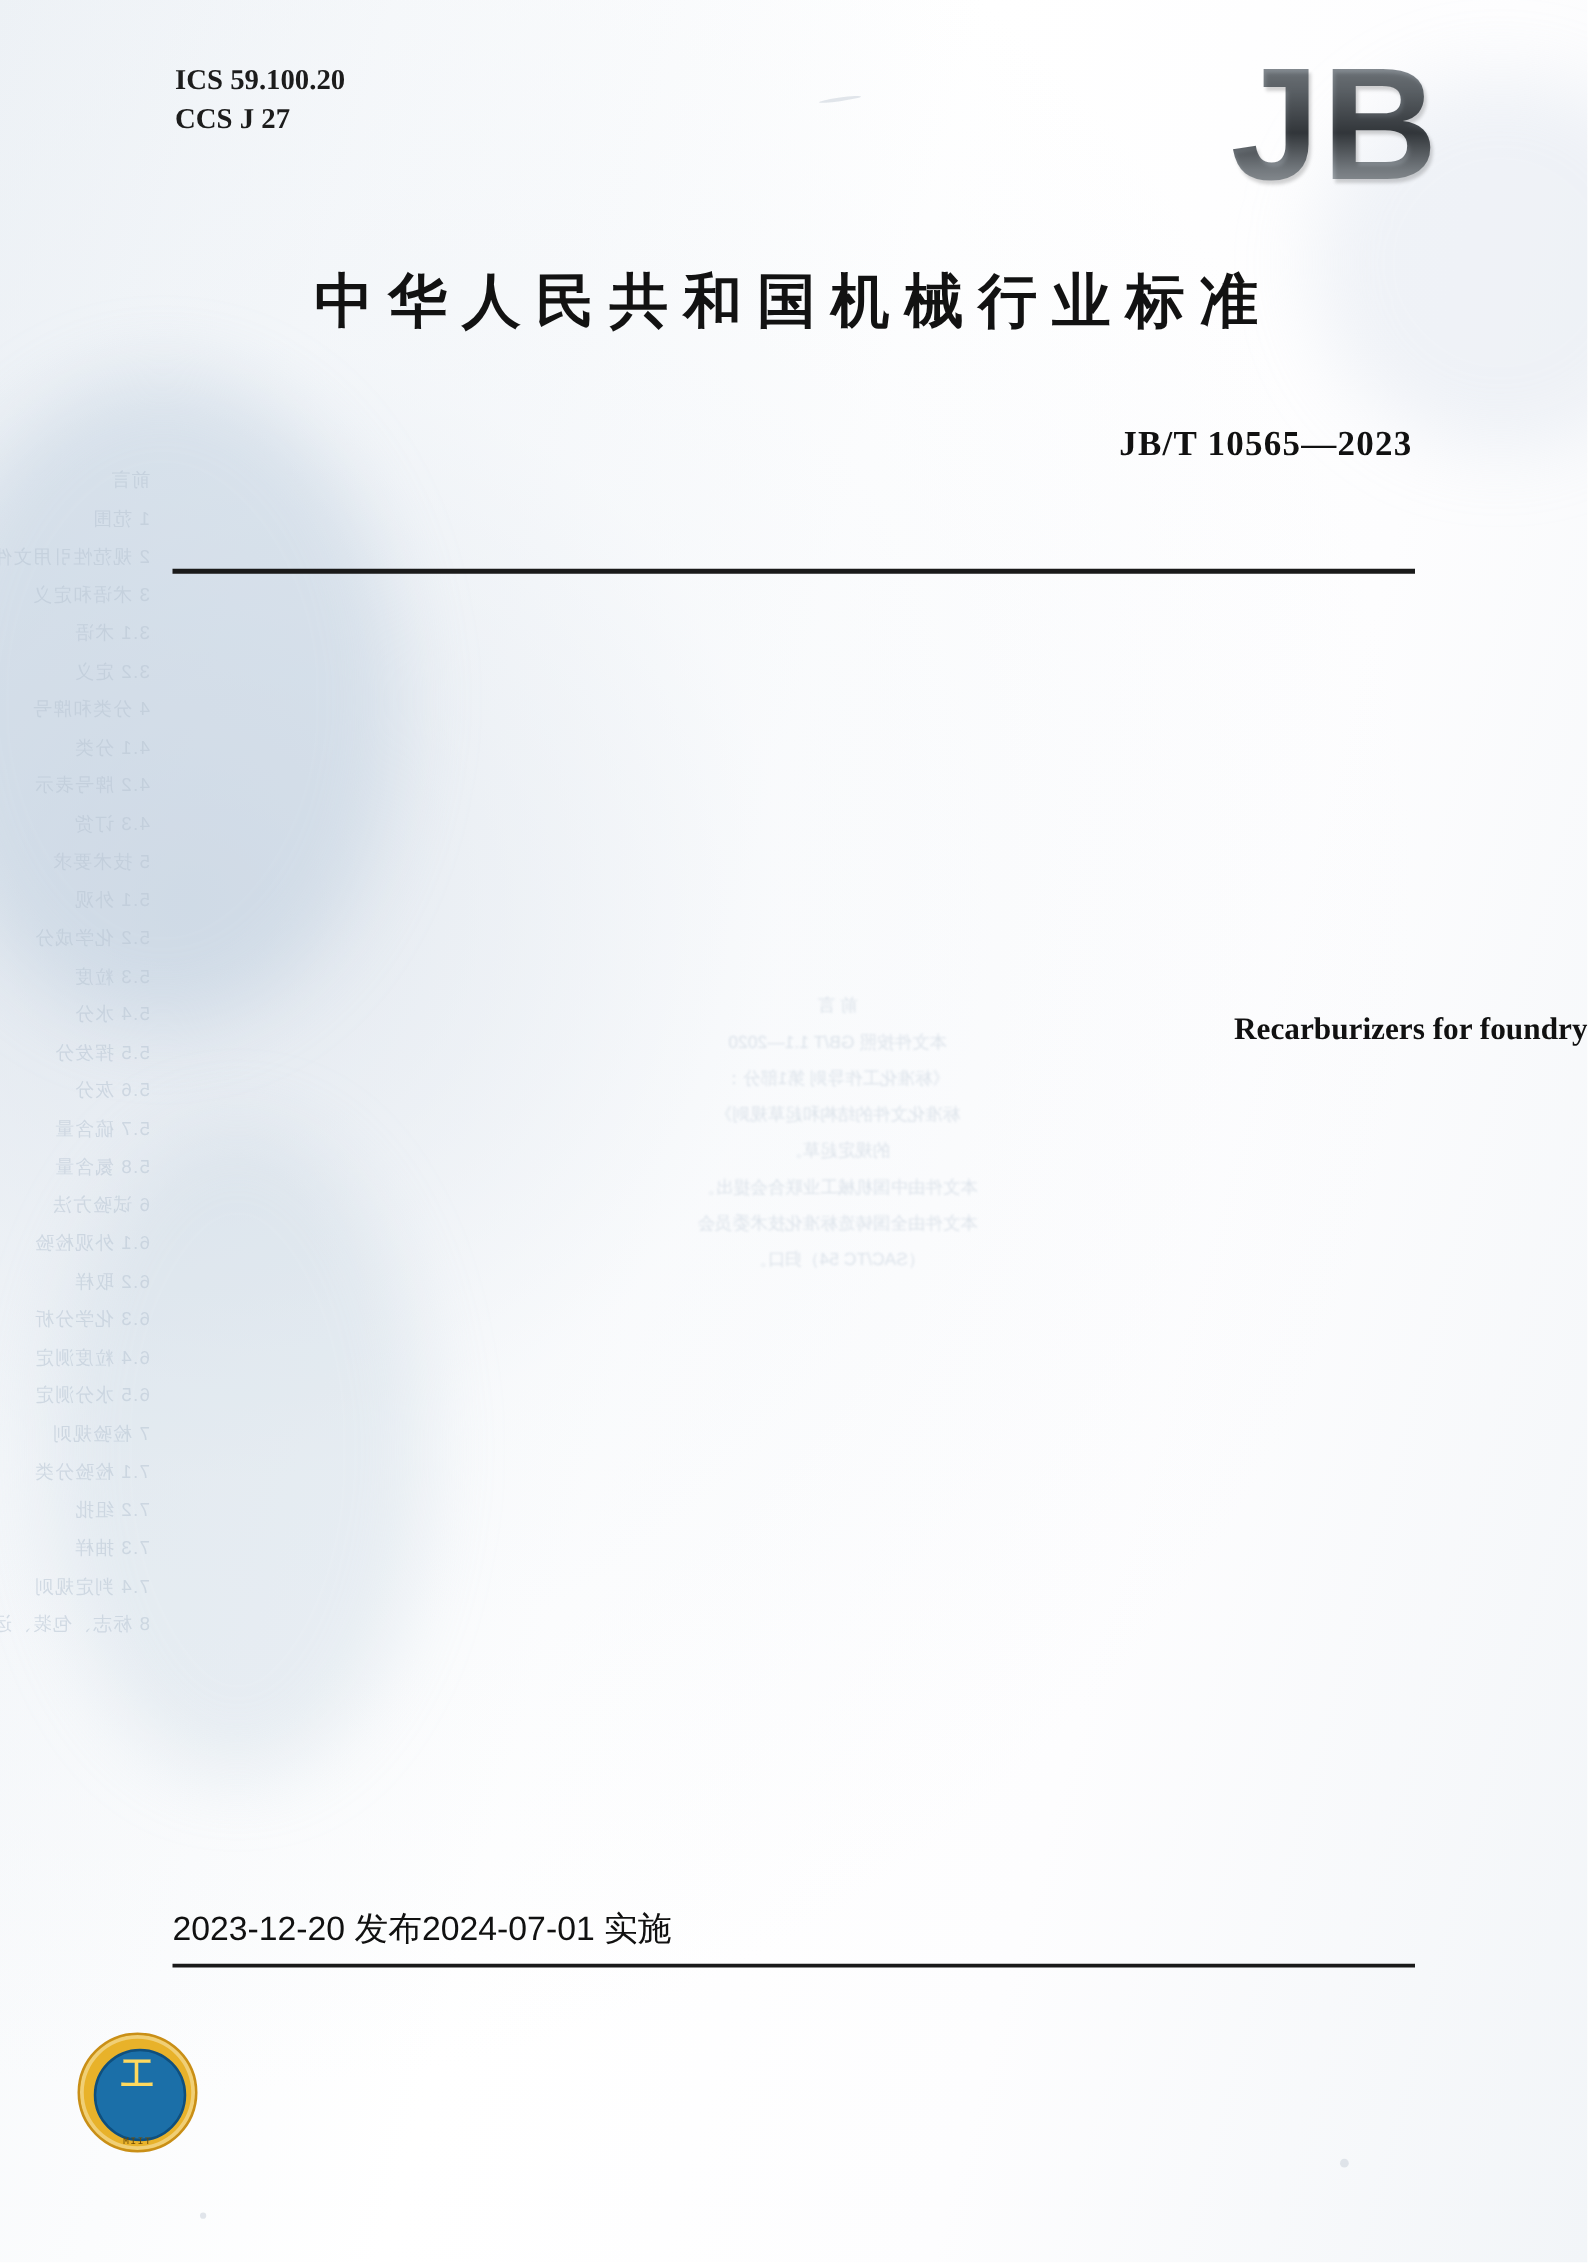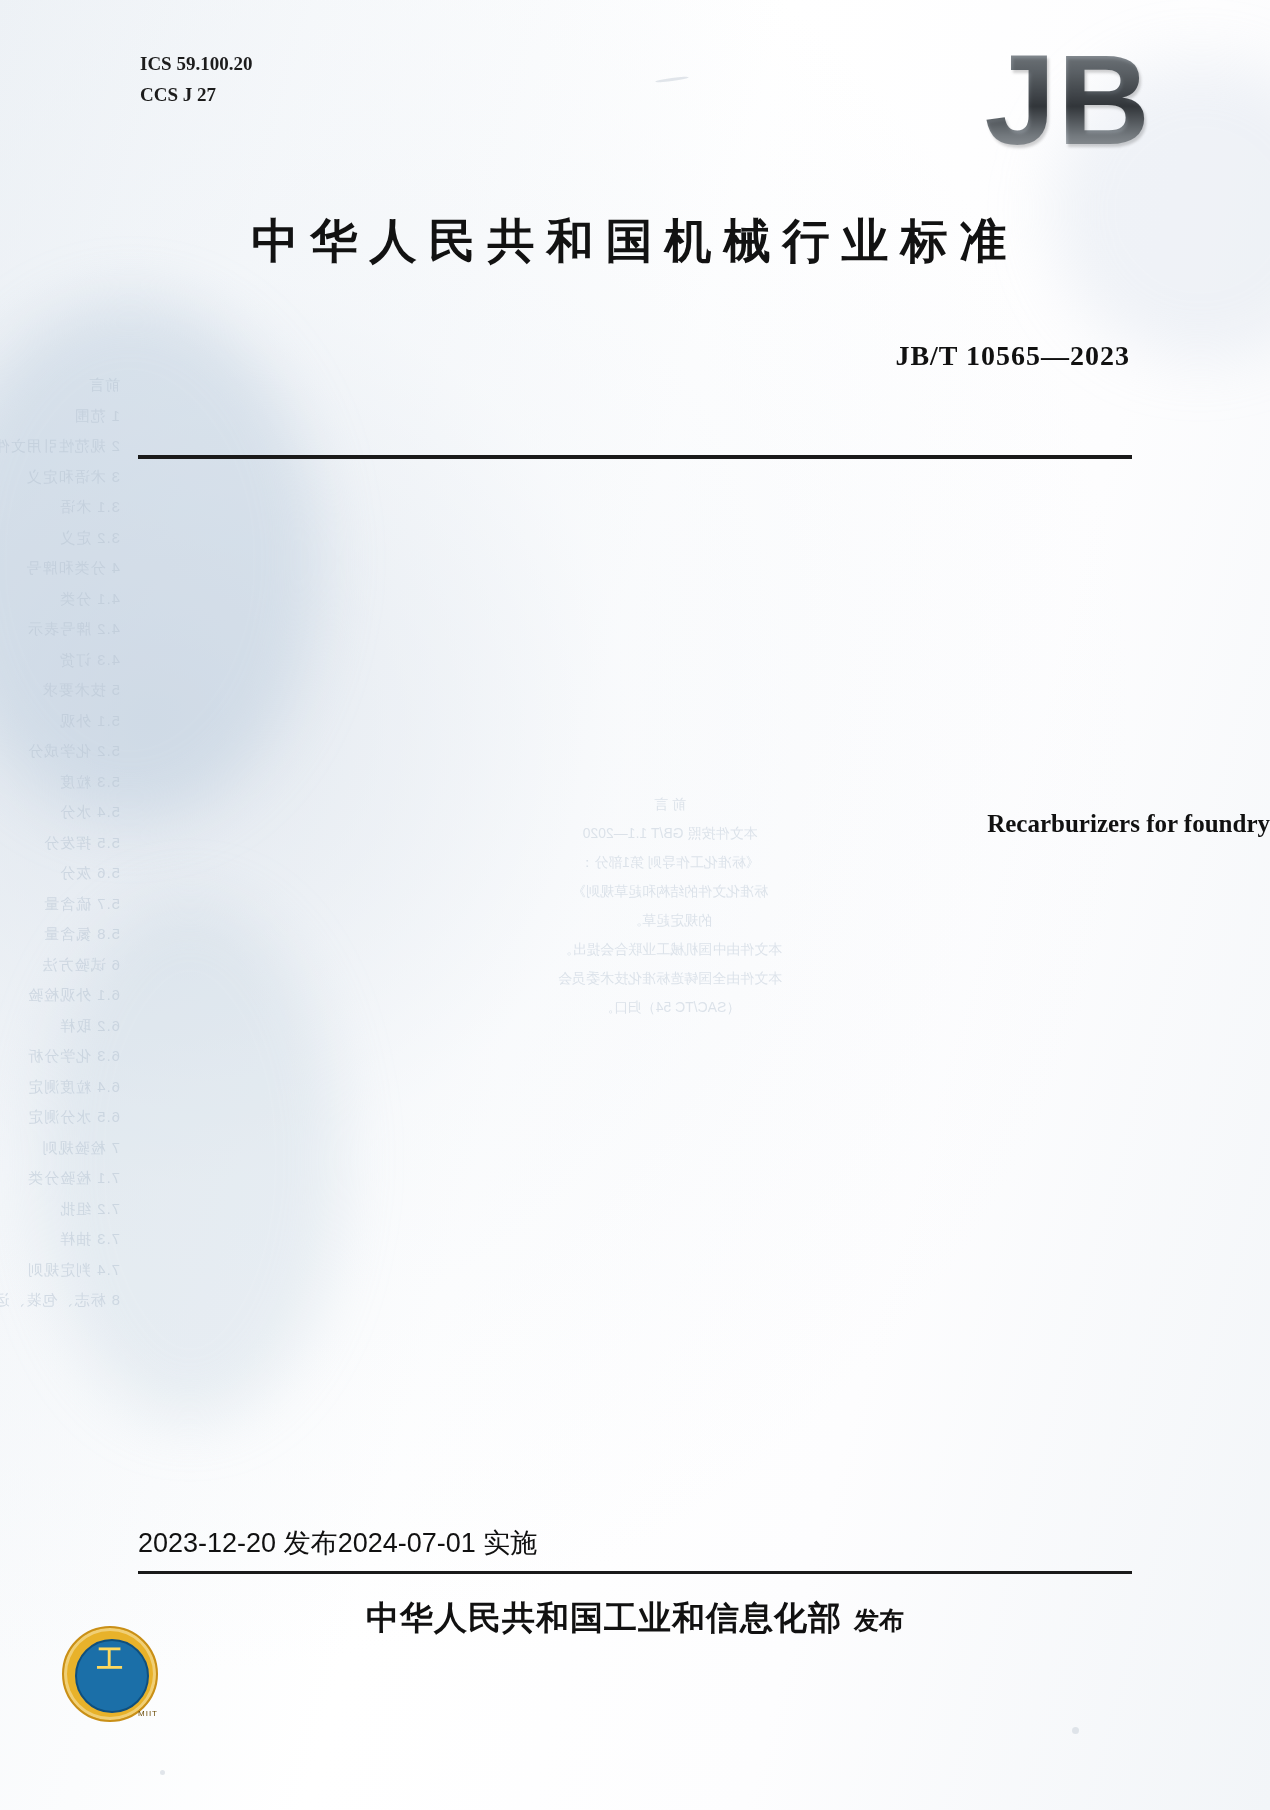--- a/index.html
+++ b/index.html
@@ -60,21 +60,21 @@
     pointer-events: none;
   }
 
   
   .codes {
     position: absolute;
     left: 140px;
     top: 48px;
     font-family: "Liberation Serif", serif;
     font-weight: bold;
-    font-size: 19px;
+    font-size: 23px;
     line-height: 31px;
     color: #1c1c1c;
   }
 
   
   .jb-logo {
     position: absolute;
     right: 118px;
     top: 36px;
     font-family: "Liberation Sans", sans-serif;
@@ -222,25 +222,25 @@
     color: #ffd95e;
     font-size: 26px;
     font-weight: bold;
     font-family: "Liberation Serif", serif;
   }
   .emblem .arc {
     position: absolute;
     left: 0;
     right: 0;
     bottom: 4px;
-    text-align: right;
+    text-align: center;
     font-size: 8px;
     color: #6b4a05;
     letter-spacing: 1px;
-    font-family: Liberation Sans, sans-serif;
+    font-family: Liberation Mono, monospace;
   }
 
   .speck {
     position: absolute;
     background: #cfd6dd;
     border-radius: 50%;
     opacity: .6;
   }
 </style>
 </head>
@@ -310,23 +310,20 @@
   <div class="rule-top"></div>
 
   <div class="doc-title-en">Recarburizers for foundry</div>
 
   <div class="dates">
     <span>2023-12-20 发布</span>
     <span>2024-07-01 实施</span>
   </div>
   <div class="rule-bottom"></div>
 
-  <div class="issuer">
-    <span>中华人民共和国工业和信息化部</span><span class="suffix">发布</span>
-  </div>
 
   <div class="emblem">
     <div class="ring"></div>
     <div class="inner"></div>
     <div class="glyph">工</div>
     <div class="arc">MIIT</div>
   </div>
 
 </div>
 

